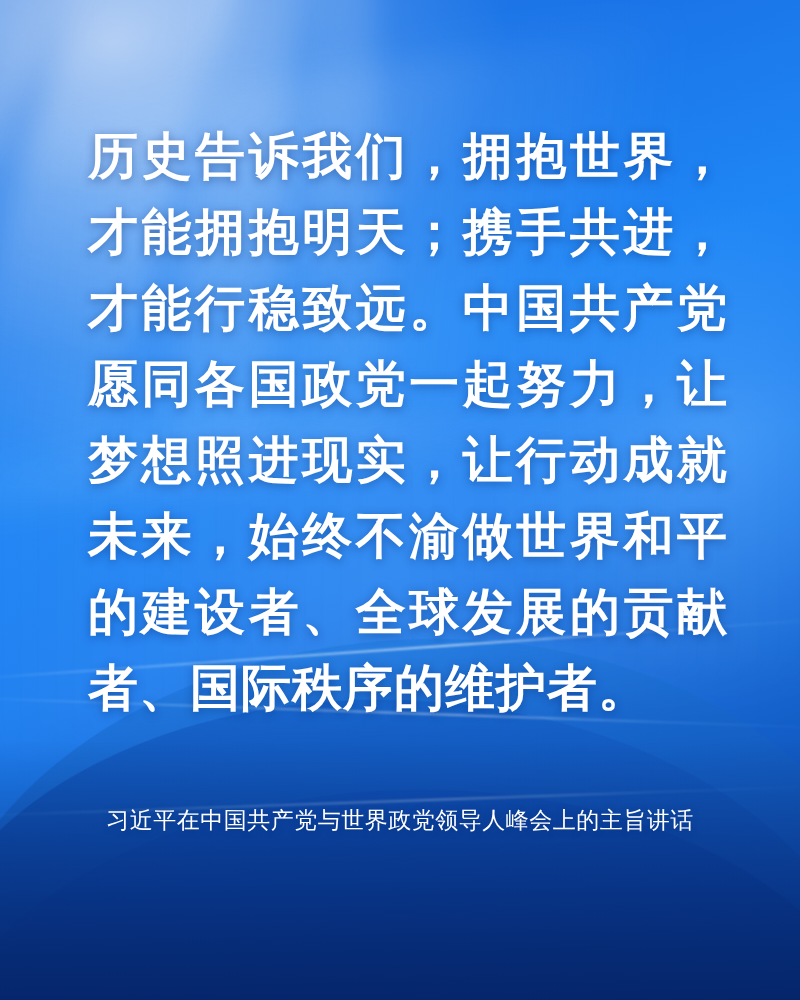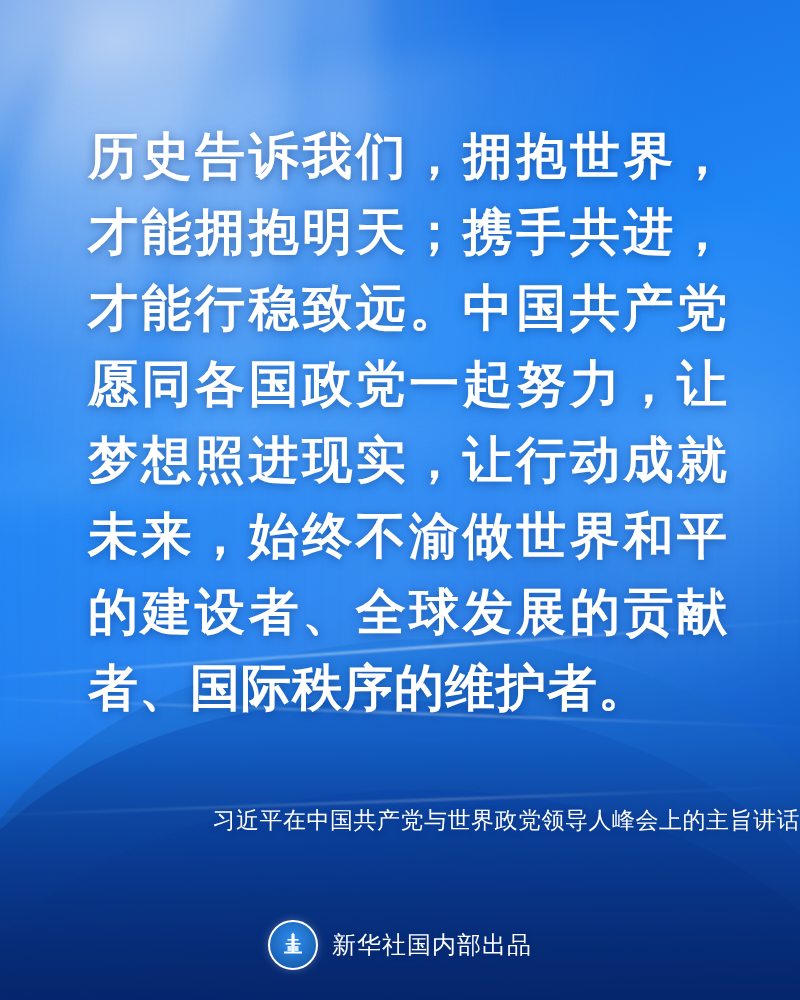--- a/index.html
+++ b/index.html
@@ -145,21 +145,21 @@
     letter-spacing: 1px;
     text-align: justify;
     text-shadow: 0 2px 10px rgba(4,40,110,0.45);
   }
 
   .caption {
     position: absolute;
     left: 0;
     right: 0;
     top: 800px;
-    text-align: right;
+    text-align: center;
     color: #ffffff;
     font-family: "DejaVu Sans", "Liberation Sans", sans-serif;
     font-size: 23px;
     line-height: 40px;
     letter-spacing: 0.5px;
     text-shadow: 0 1px 6px rgba(4,40,110,0.5);
   }
   .caption .line2 {
     display: block;
     font-size: 22px;
@@ -221,29 +221,15 @@
   </div>
 
   <div class="content">
 
     <div class="headline">历史告诉我们，拥抱世界，才能拥抱明天；携手共进，才能行稳致远。中国共产党愿同各国政党一起努力，让梦想照进现实，让行动成就未来，始终不渝做世界和平的建设者、全球发展的贡献者、国际秩序的维护者。</div>
 
     <div class="caption">
       <span>习近平在中国共产党与世界政党领导人峰会上的主旨讲话</span>
     </div>
 
-    <div class="footer">
-      <div class="logo">
-        <svg width="30" height="30" viewBox="0 0 30 30" aria-hidden="true">
-          <rect x="13.4" y="5" width="3.2" height="17" fill="#ffffff"></rect>
-          <rect x="9.5" y="9" width="11" height="1.6" fill="#ffffff"></rect>
-          <rect x="7.5" y="13" width="15" height="1.6" fill="#ffffff"></rect>
-          <rect x="6" y="21.5" width="18" height="2" fill="#ffffff"></rect>
-          <polygon points="15,2.4 17,5 13,5" fill="#ffffff"></polygon>
-          <rect x="9.5" y="16" width="4" height="5" fill="#ffffff" opacity="0.85"></rect>
-          <rect x="16.5" y="16" width="4" height="5" fill="#ffffff" opacity="0.85"></rect>
-        </svg>
-      </div>
-      <div class="footer-label">新华社国内部出品</div>
-    </div>
 
   </div>
 </div>
 
 </body></html>

